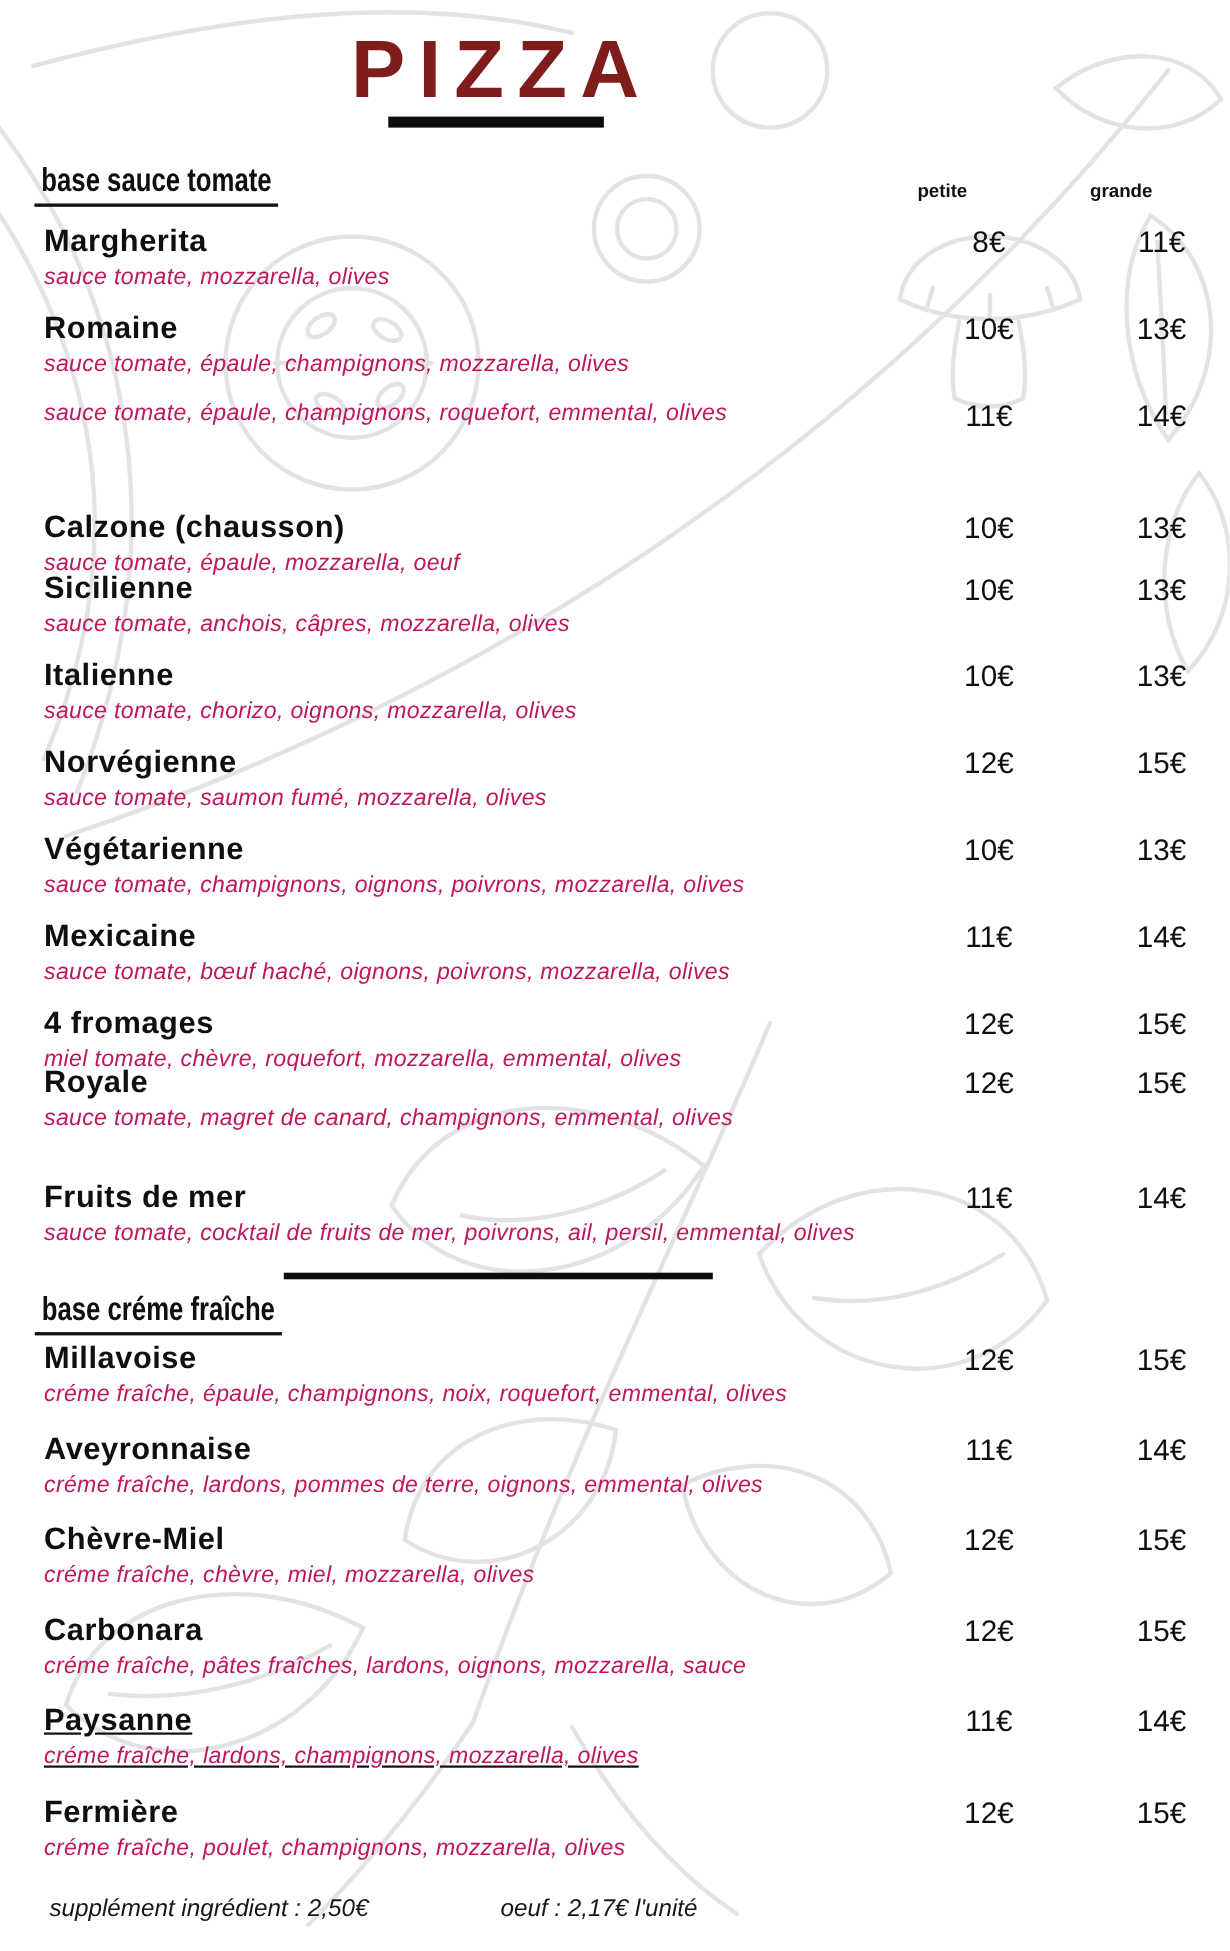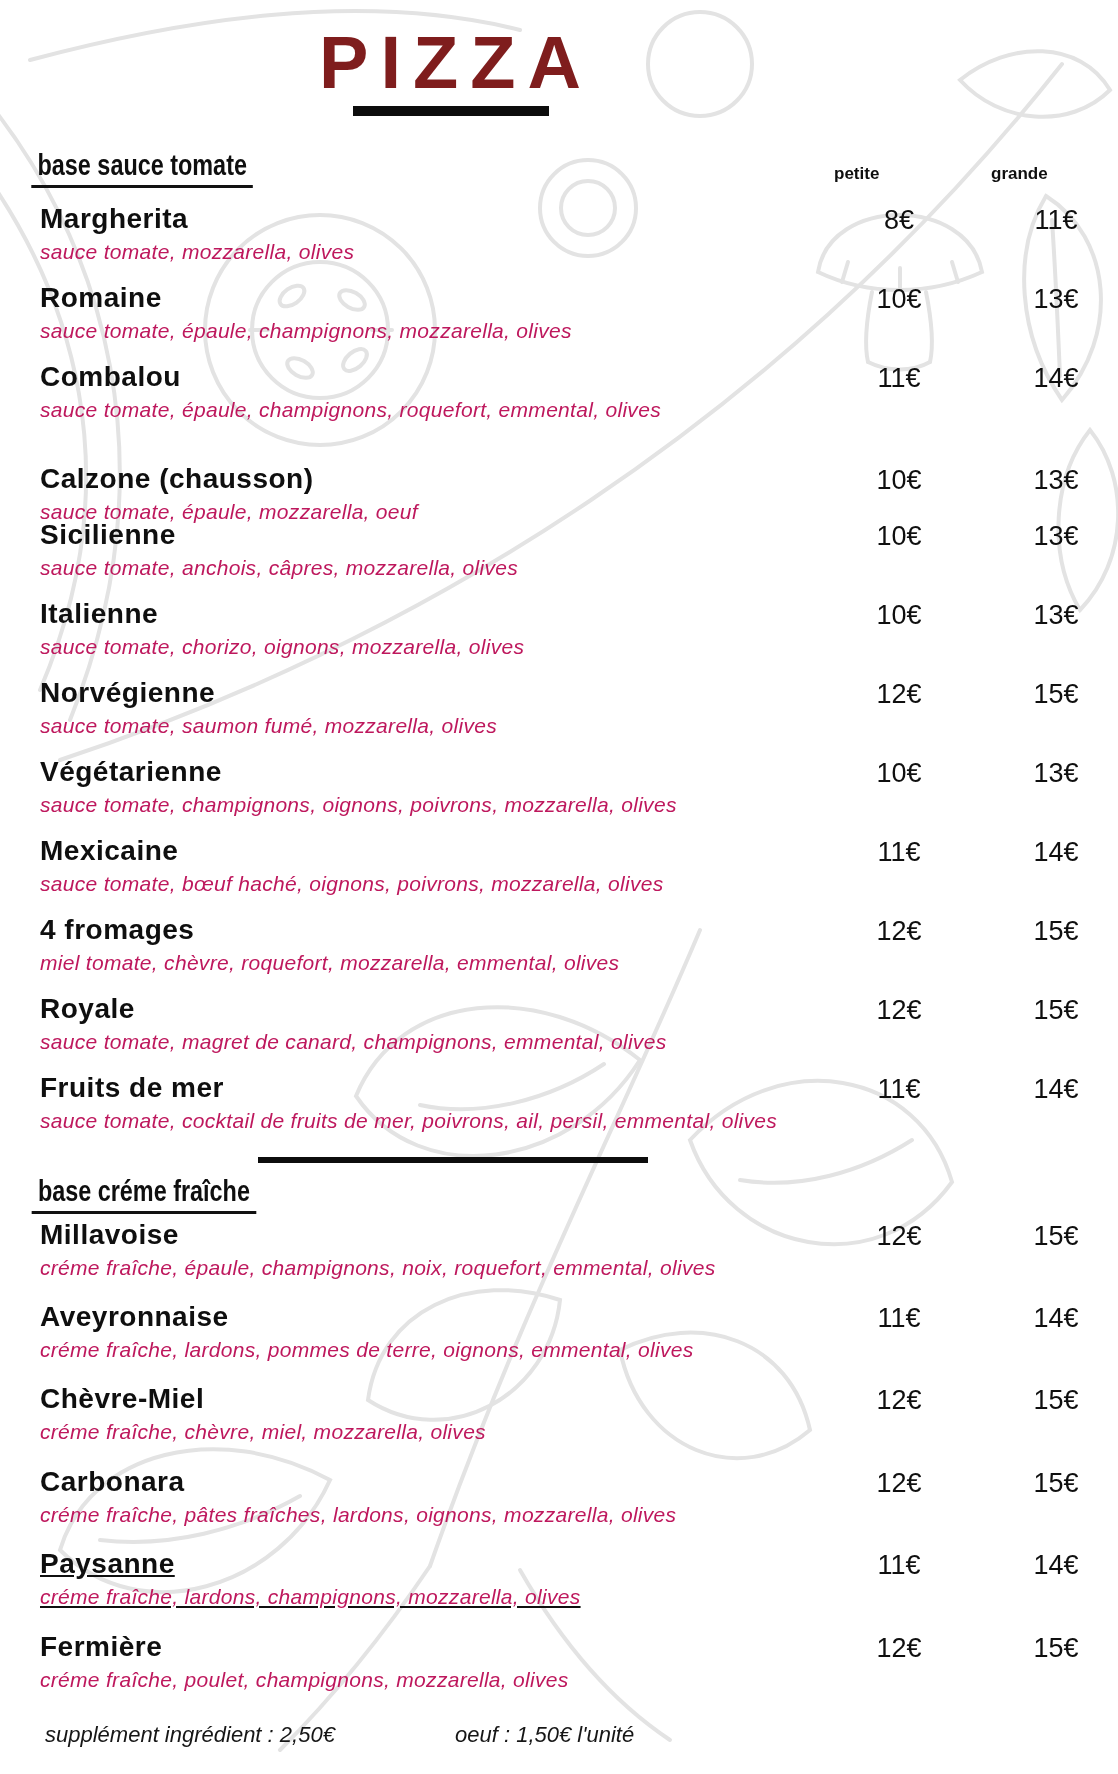--- a/index.html
+++ b/index.html
@@ -131,37 +131,36 @@
 
   <div class="layer divider-2"></div>
   <div class="layer section-heading heading-2">
     <span class="inner">base créme fraîche</span>
   </div>
 
   <div></div>
 
   <div class="layer footer-note">
     <span class="footer-supplement">supplément ingrédient : 2,50€</span>
-    <span class="footer-egg">oeuf : 1,50€ l'unité</span>
+    <span class="footer-egg">oeuf : 2,17€ l'unité</span>
   </div>
 
 <div class="menu-item" style="top: 202px;">
     <h3 class="item-name">Margherita</h3>
     <span class="price price-petite">8€</span>
     <span class="price price-grande">11€</span>
     <p class="item-desc">sauce tomate, mozzarella, olives</p>
   </div>
     <div class="menu-item" style="top: 281px;">
     <h3 class="item-name">Romaine</h3>
     <span class="price price-petite">10€</span>
     <span class="price price-grande">13€</span>
     <p class="item-desc">sauce tomate, épaule, champignons, mozzarella, olives</p>
   </div>
     <div class="menu-item" style="top: 360px;">
-    <h3 class="item-name">Combalou</h3>
     <span class="price price-petite">11€</span>
     <span class="price price-grande">14€</span>
     <p class="item-desc">sauce tomate, épaule, champignons, roquefort, emmental, olives</p>
   </div>
     <div class="menu-item" style="top: 462px;">
     <h3 class="item-name">Calzone (chausson)</h3>
     <span class="price price-petite">10€</span>
     <span class="price price-grande">13€</span>
     <p class="item-desc">sauce tomate, épaule, mozzarella, oeuf</p>
   </div>
@@ -194,21 +193,21 @@
     <span class="price price-petite">11€</span>
     <span class="price price-grande">14€</span>
     <p class="item-desc">sauce tomate, bœuf haché, oignons, poivrons, mozzarella, olives</p>
   </div>
     <div class="menu-item" style="top: 913px;">
     <h3 class="item-name">4 fromages</h3>
     <span class="price price-petite">12€</span>
     <span class="price price-grande">15€</span>
     <p class="item-desc">miel tomate, chèvre, roquefort, mozzarella, emmental, olives</p>
   </div>
-    <div class="menu-item" style="top: 992px;">
+    <div class="menu-item" style="top: 967px;">
     <h3 class="item-name">Royale</h3>
     <span class="price price-petite">12€</span>
     <span class="price price-grande">15€</span>
     <p class="item-desc">sauce tomate, magret de canard, champignons, emmental, olives</p>
   </div>
     <div class="menu-item" style="top: 1071px;">
     <h3 class="item-name">Fruits de mer</h3>
     <span class="price price-petite">11€</span>
     <span class="price price-grande">14€</span>
     <p class="item-desc">sauce tomate, cocktail de fruits de mer, poivrons, ail, persil, emmental, olives</p>
@@ -228,21 +227,21 @@
     <div class="menu-item" style="top: 1382px;">
     <h3 class="item-name">Chèvre-Miel</h3>
     <span class="price price-petite">12€</span>
     <span class="price price-grande">15€</span>
     <p class="item-desc">créme fraîche, chèvre, miel, mozzarella, olives</p>
   </div>
     <div class="menu-item" style="top: 1465px;">
     <h3 class="item-name">Carbonara</h3>
     <span class="price price-petite">12€</span>
     <span class="price price-grande">15€</span>
-    <p class="item-desc">créme fraîche, pâtes fraîches, lardons, oignons, mozzarella, olives</p>
+    <p class="item-desc">créme fraîche, pâtes fraîches, lardons, oignons, mozzarella, sauce</p>
   </div>
     <div class="menu-item" style="top: 1547px; text-decoration: underline;">
     <h3 class="item-name">Paysanne</h3>
     <span class="price price-petite">11€</span>
     <span class="price price-grande">14€</span>
     <p class="item-desc">créme fraîche, lardons, champignons, mozzarella, olives</p>
   </div>
     <div class="menu-item" style="top: 1630px;">
     <h3 class="item-name">Fermière</h3>
     <span class="price price-petite">12€</span>

